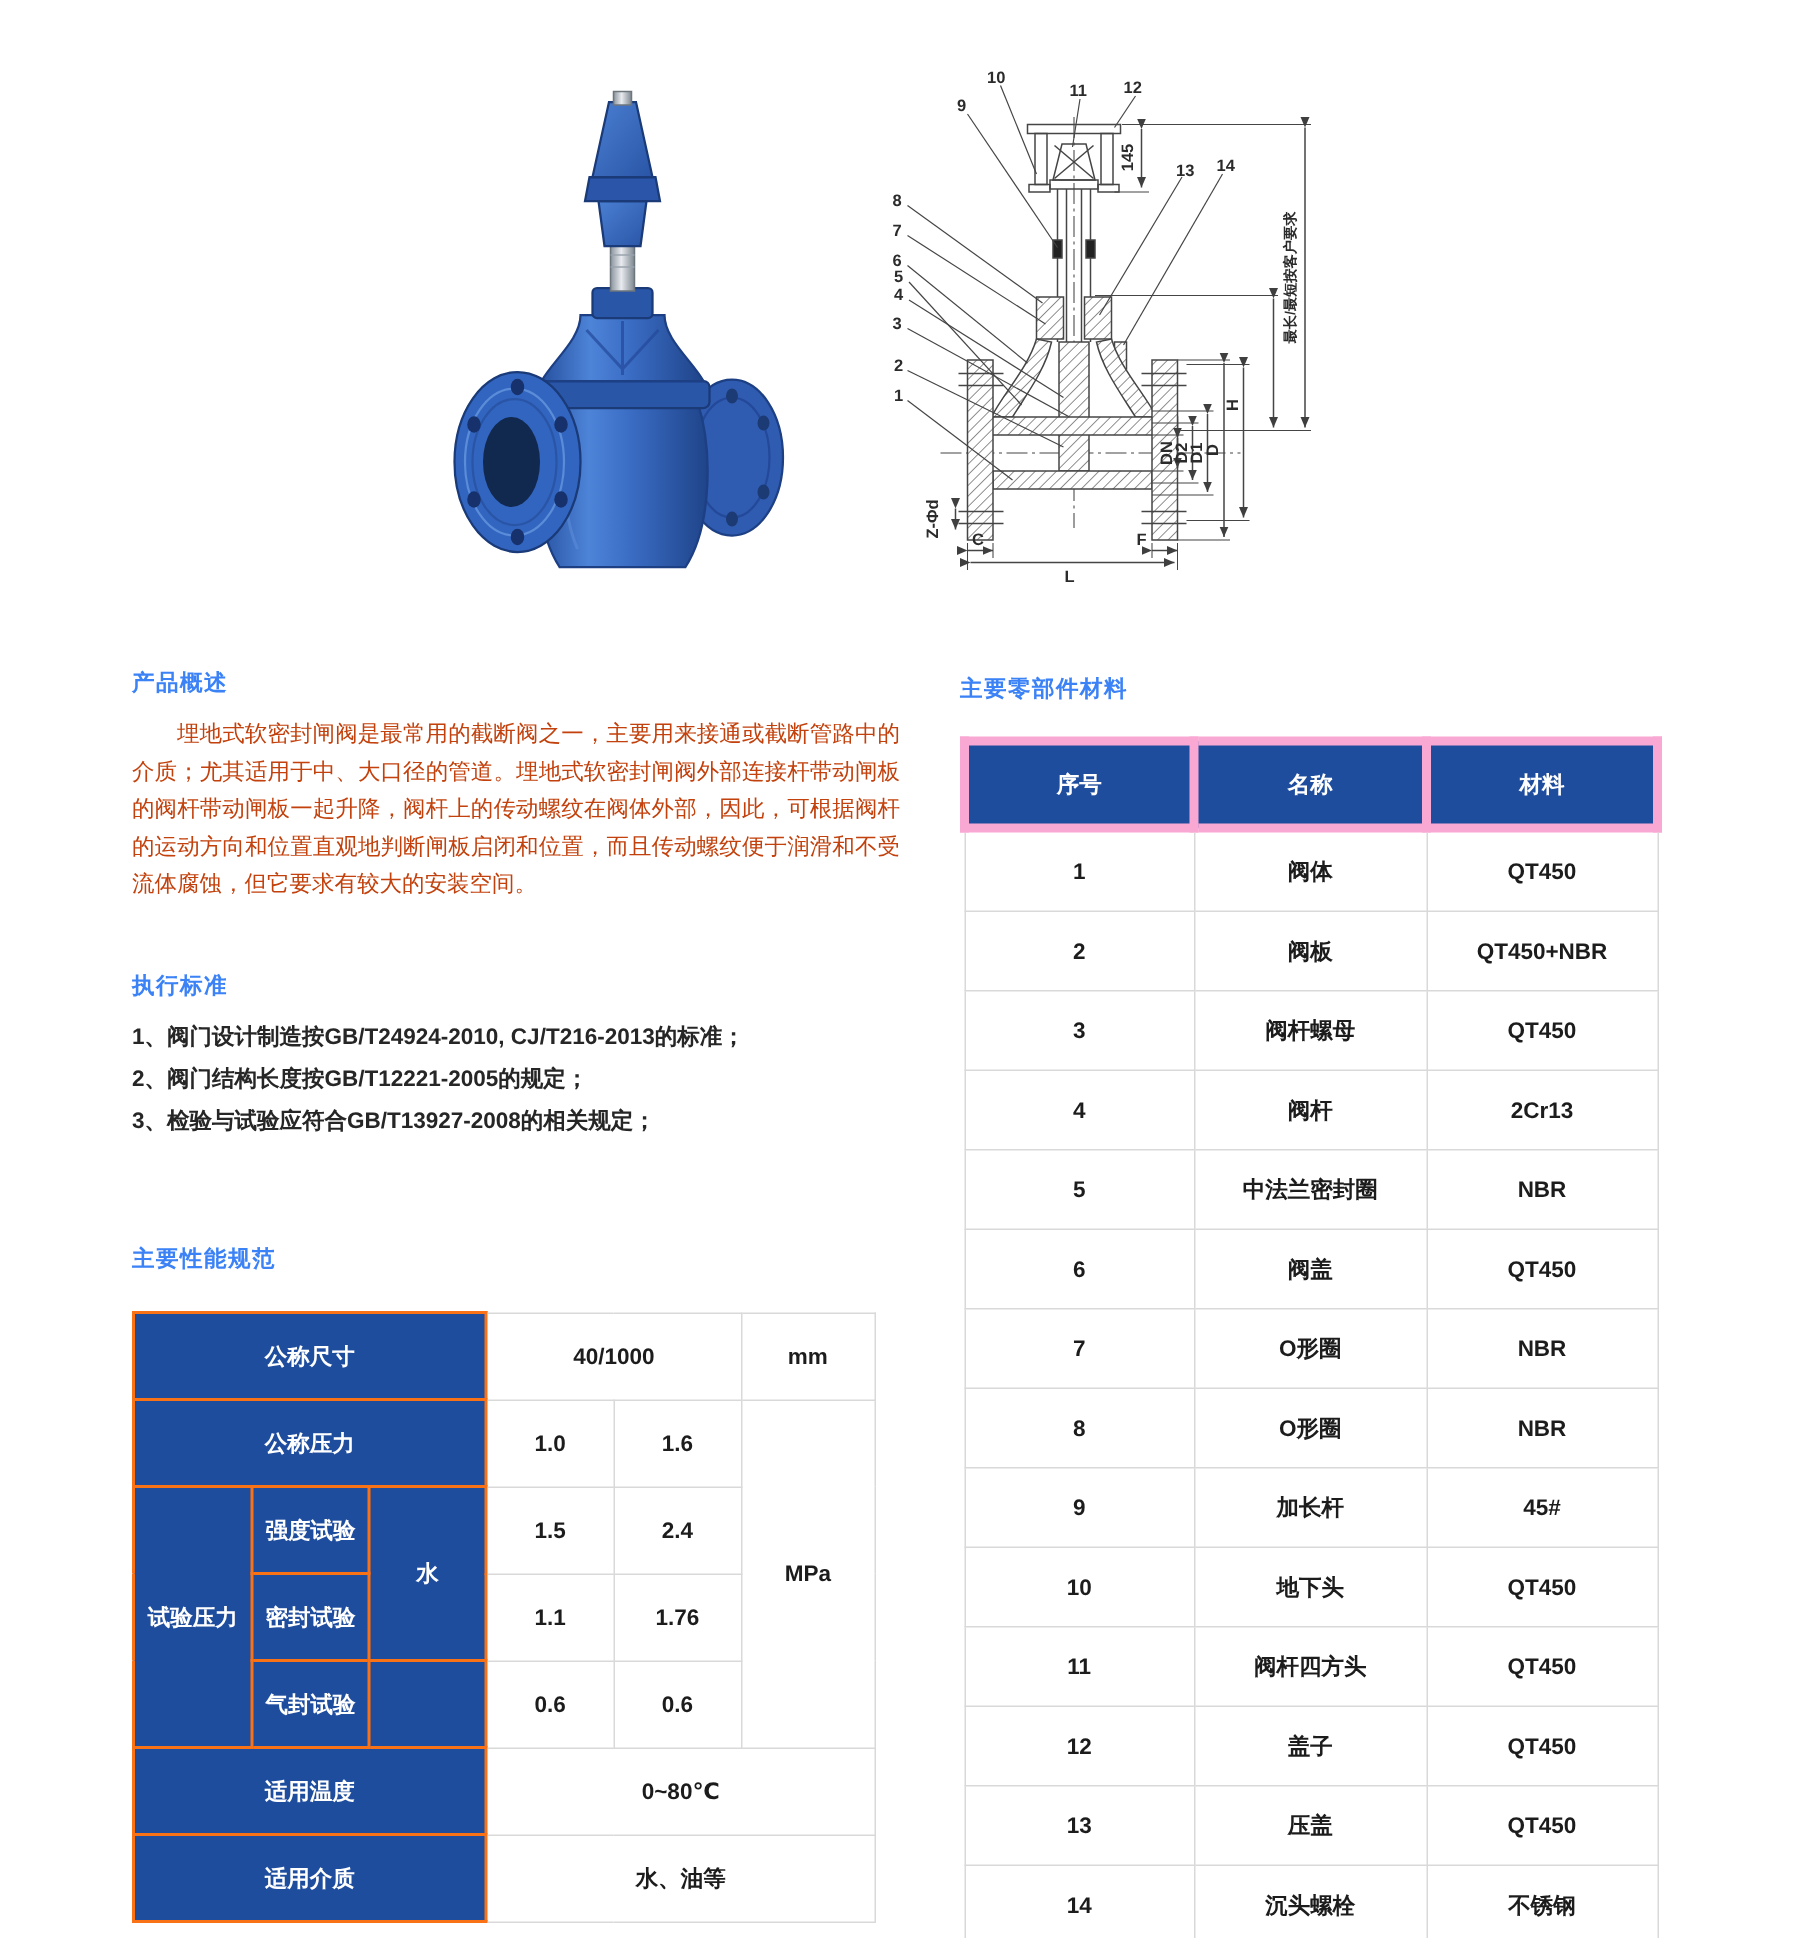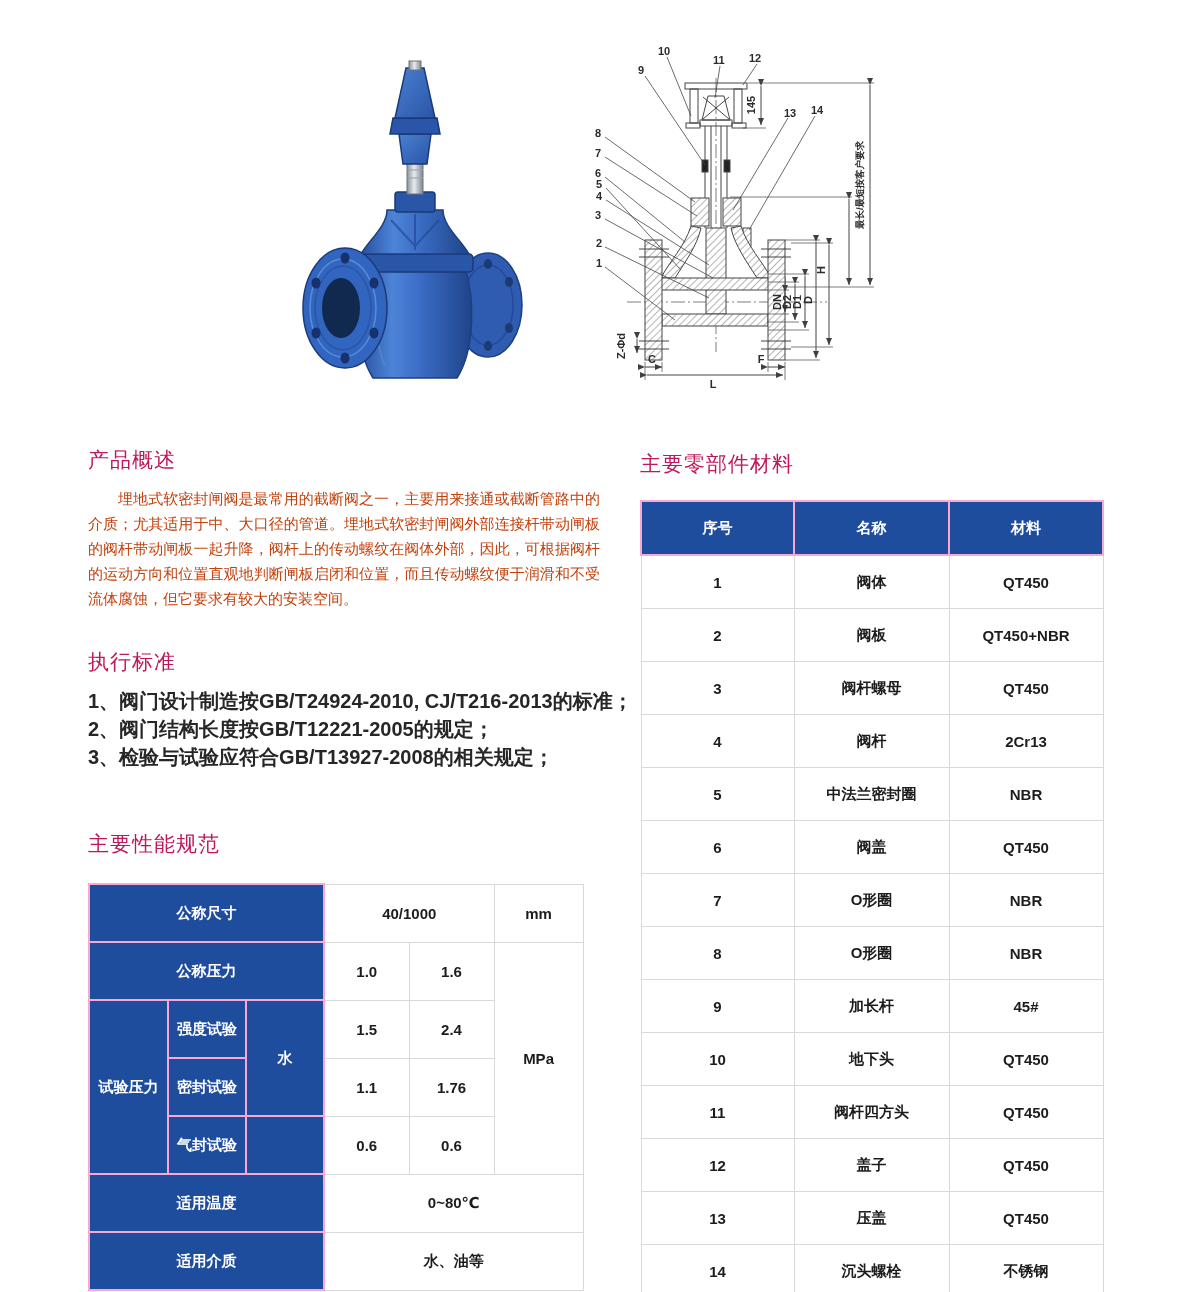--- a/index.html
+++ b/index.html
@@ -1,30 +1,30 @@
 <!DOCTYPE html>
 <html><head>
 <meta charset="utf-8">
 <style>
   html,body{margin:0;padding:0;}
   body{width:1200px;height:1292px;background:#ffffff;position:relative;
        font-family:"Liberation Sans","DejaVu Sans",sans-serif;color:#222;overflow:hidden;}
   .abs{position:absolute;}
-  h2.sec-title{margin:0;font-size:21px;font-weight:400;color:#be185d;letter-spacing:1px;}
+  h2.sec-title{margin:0;font-size:15px;font-weight:700;color:#3b82f6;letter-spacing:1px;}
   .para{margin:12px 0 0 0;width:512px;font-size:15px;line-height:25px;color:#c2410c;
         text-align:justify;text-indent:2em;font-weight:500;}
-  .std-list{margin:11px 0 0 0;padding:0;list-style:none;font-size:20px;line-height:28px;
+  .std-list{margin:11px 0 0 0;padding:0;list-style:none;font-size:15px;line-height:28px;
             color:#262626;font-weight:600;}
   table{border-collapse:collapse;table-layout:fixed;}
   td{text-align:center;vertical-align:middle;font-size:15px;padding:0;}
-  .bcell{background:#1f4d9e;color:#ffffff;font-weight:700;border:2px solid #f9a8d4;}
+  .bcell{background:#1f4d9e;color:#ffffff;font-weight:700;border:2px solid #f97316;}
   .wcell{background:#ffffff;color:#1c1c1c;font-weight:700;border:1px solid #d9d9d9;}
   .perf-table td{height:56px;}
   .mat-table td{height:52px;}
-  .mat-table .bcell{border:2px solid #f9a8d4;}
+  .mat-table .bcell{border:6px solid #f9a8d4;}
   svg text{font-family:"Liberation Sans","DejaVu Sans",sans-serif;}
   .callout{font-size:11px;font-weight:700;fill:#2b2b2b;}
   .dimtxt{font-size:11px;font-weight:700;fill:#2b2b2b;}
 </style>
 </head>
 <body>
 
 <div class="abs" style="left:295px;top:58px;width:240px;height:348px;">
   <svg width="240" height="348" viewBox="0 0 240 348">
     <defs>

